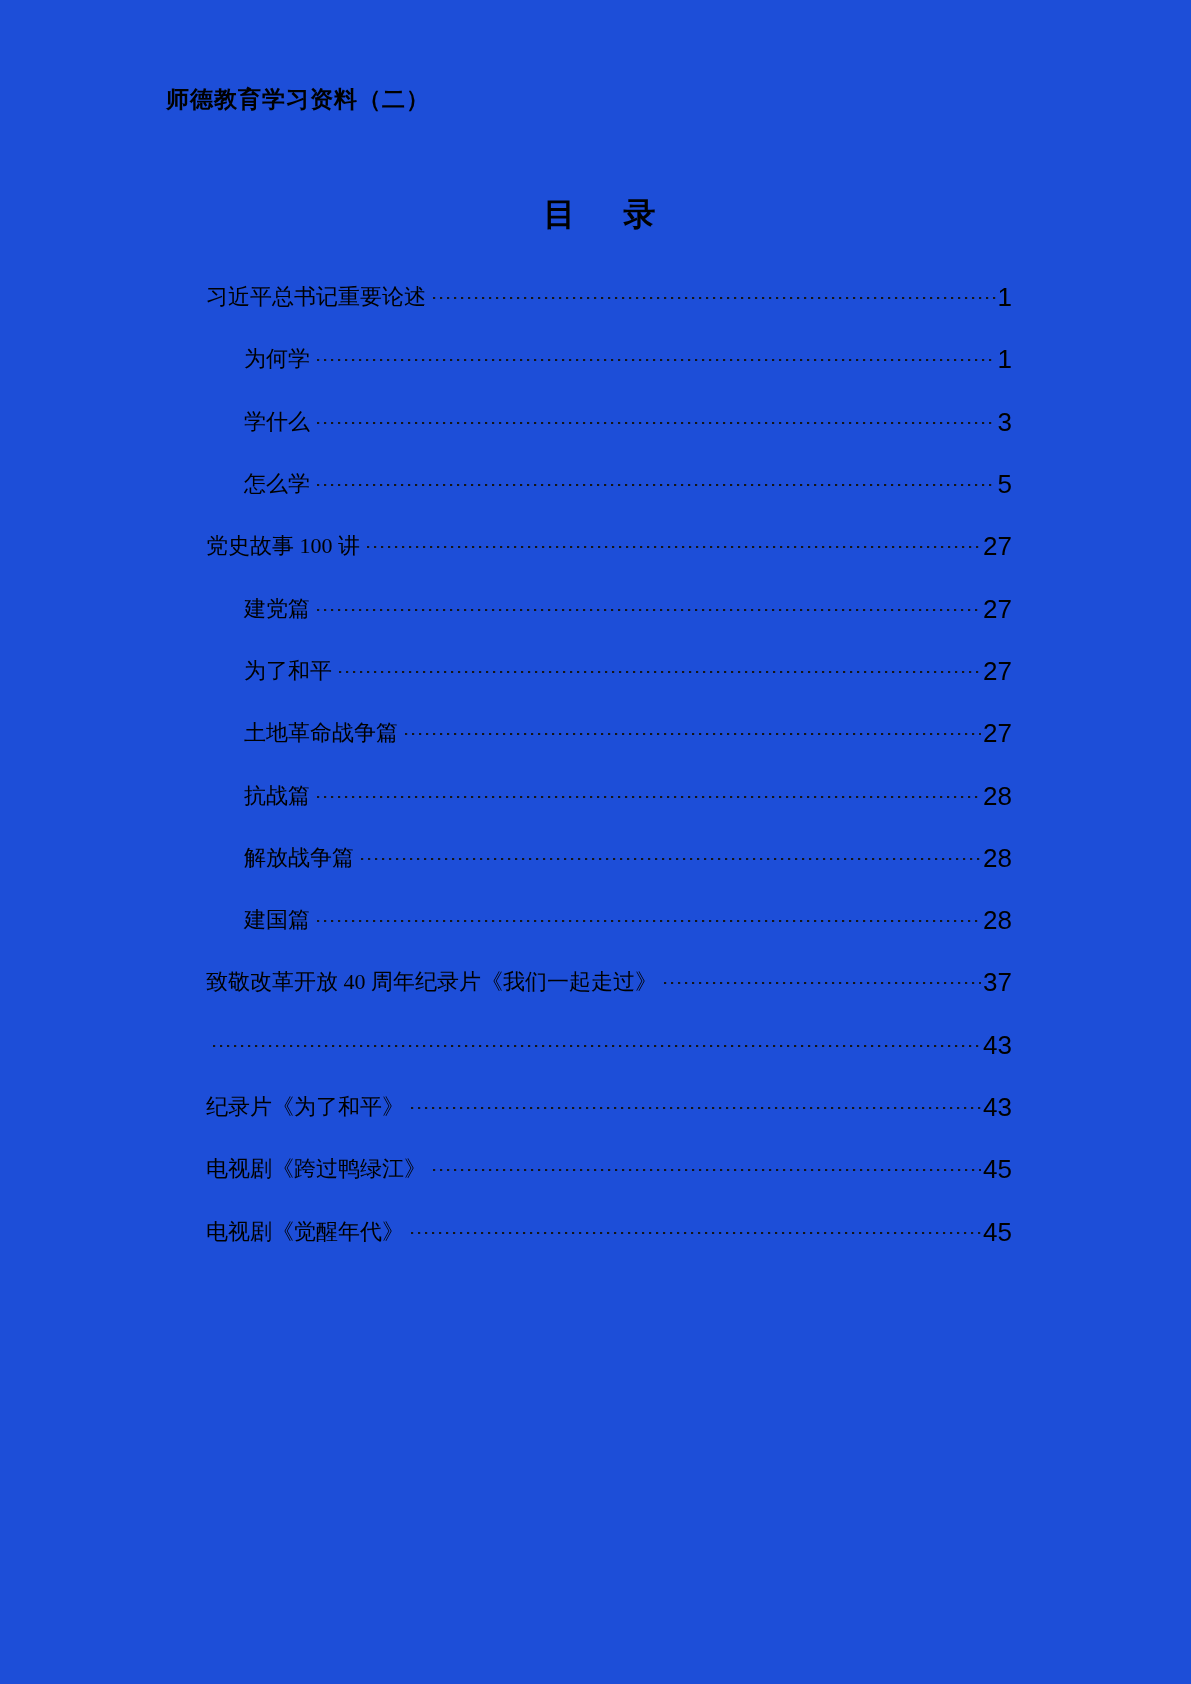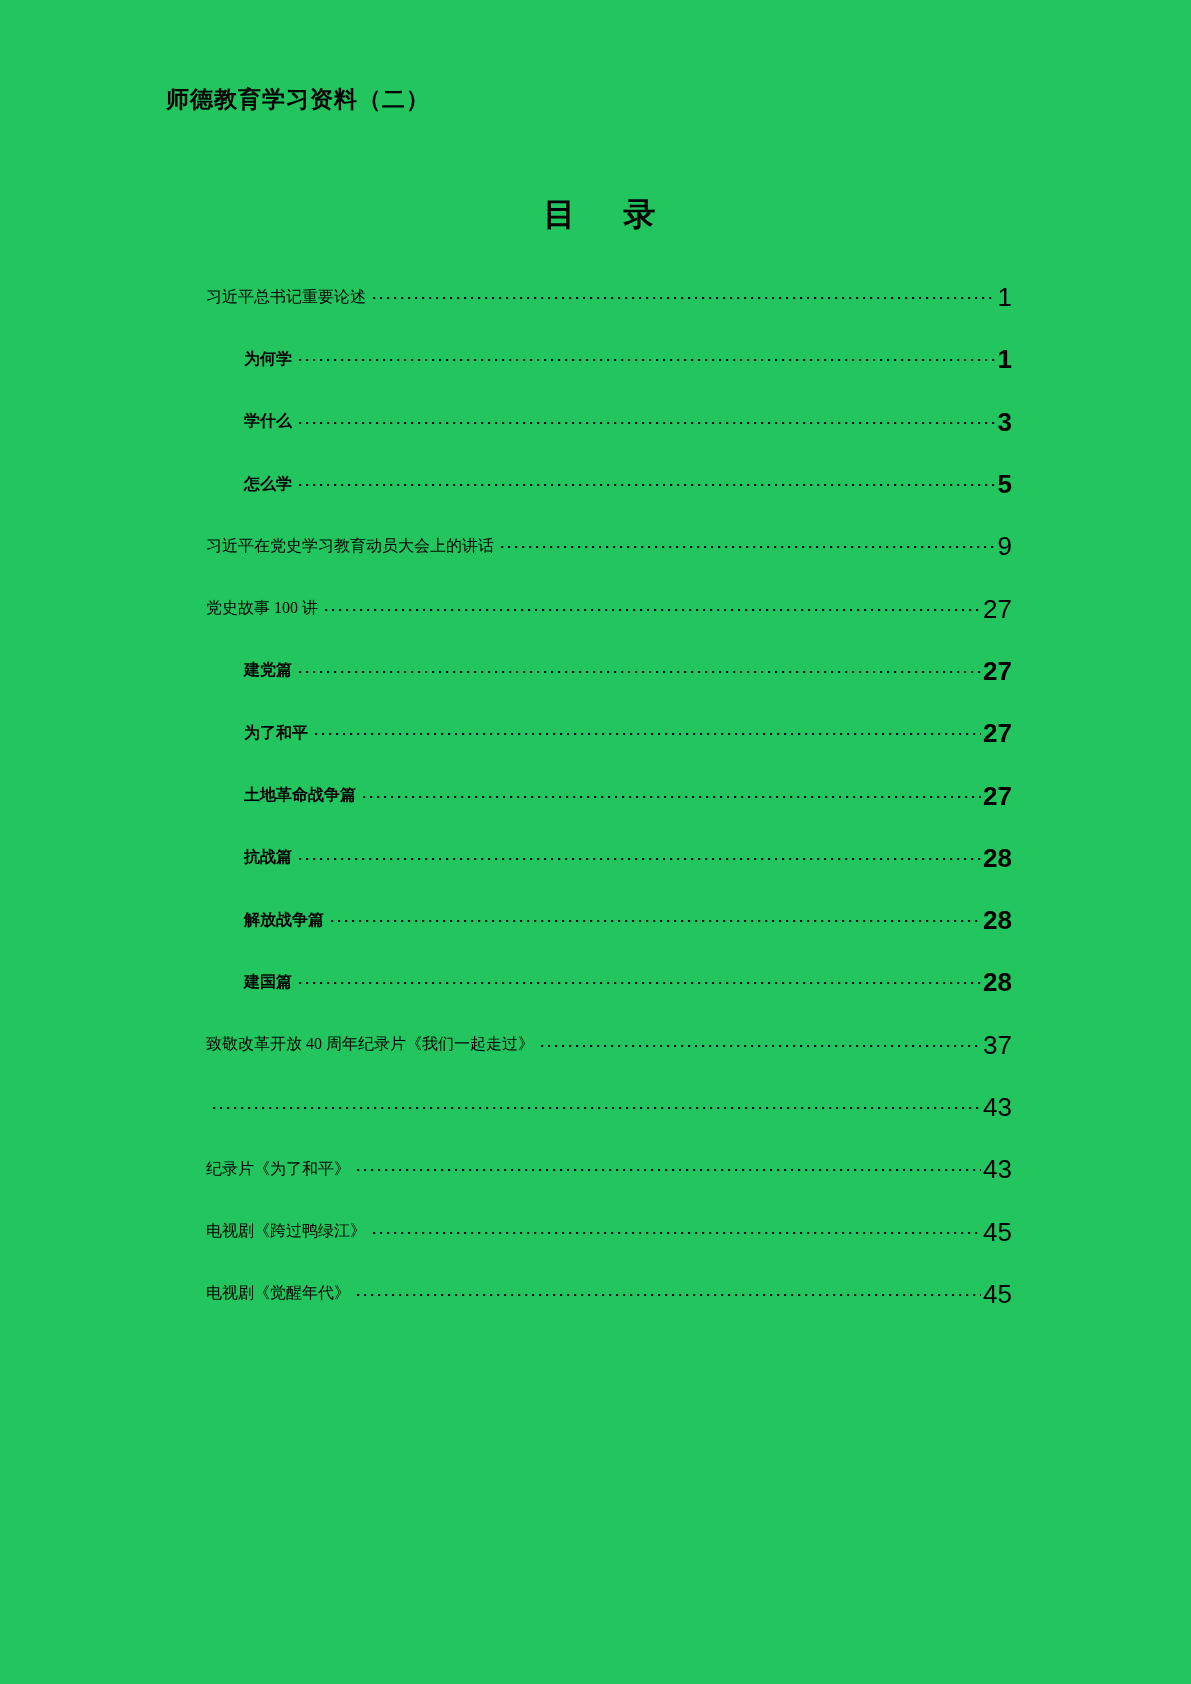--- a/index.html
+++ b/index.html
@@ -4,21 +4,21 @@
 <style>
   html, body {
     margin: 0;
     padding: 0;
     background: #ffffff;
   }
   .page {
     position: relative;
     width: 1191px;
     height: 1684px;
-    background: #22c55e;
+    background: #1d4ed8;
     overflow: hidden;
     font-family: "Liberation Serif", "DejaVu Serif", serif;
     color: #000000;
   }
   .doc-header {
     position: absolute;
     left: 166px;
     top: 84px;
     font-size: 23px;
     font-weight: bold;
@@ -44,24 +44,23 @@
     width: 806px;
   }
   .toc-row {
     display: flex;
     align-items: center;
     height: 62.3px;
     cursor: default;
   }
   .toc-row.level-2 {
     padding-left: 38px;
-    font-weight: bold;
   }
   .toc-title {
-    font-size: 16px;
+    font-size: 22px;
     white-space: nowrap;
     flex: 0 0 auto;
   }
   .toc-leader {
     flex: 1 1 auto;
     height: 8px;
     margin: 0 2px 0 7px;
     align-self: center;
     transform: translateY(1px);
     background-image: radial-gradient(circle at 1.2px 4px, #161616 1.15px, rgba(0,0,0,0) 1.45px);
@@ -105,25 +104,20 @@
       <span class="toc-leader"></span>
       <span class="toc-page">3</span>
     </div>
 
     <div class="toc-row level-2">
       <span class="toc-title">怎么学</span>
       <span class="toc-leader"></span>
       <span class="toc-page">5</span>
     </div>
 
-    <div class="toc-row level-1">
-      <span class="toc-title">习近平在党史学习教育动员大会上的讲话</span>
-      <span class="toc-leader"></span>
-      <span class="toc-page">9</span>
-    </div>
 
     <div class="toc-row level-1">
       <span class="toc-title">党史故事 100 讲</span>
       <span class="toc-leader"></span>
       <span class="toc-page">27</span>
     </div>
 
     <div class="toc-row level-2">
       <span class="toc-title">建党篇</span>
       <span class="toc-leader"></span>

